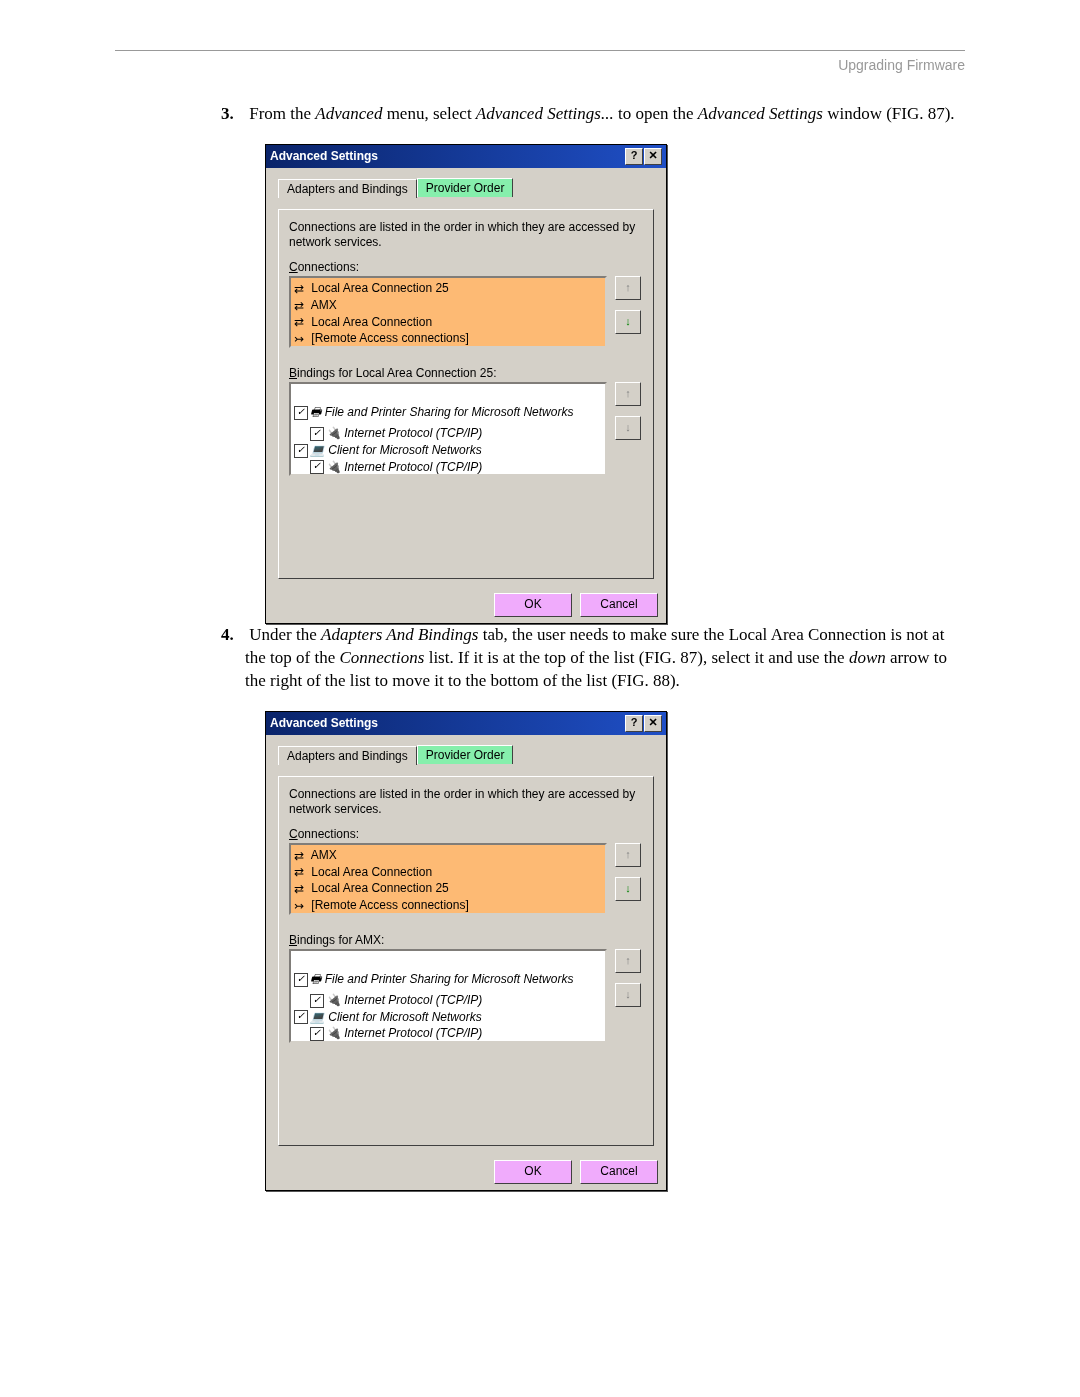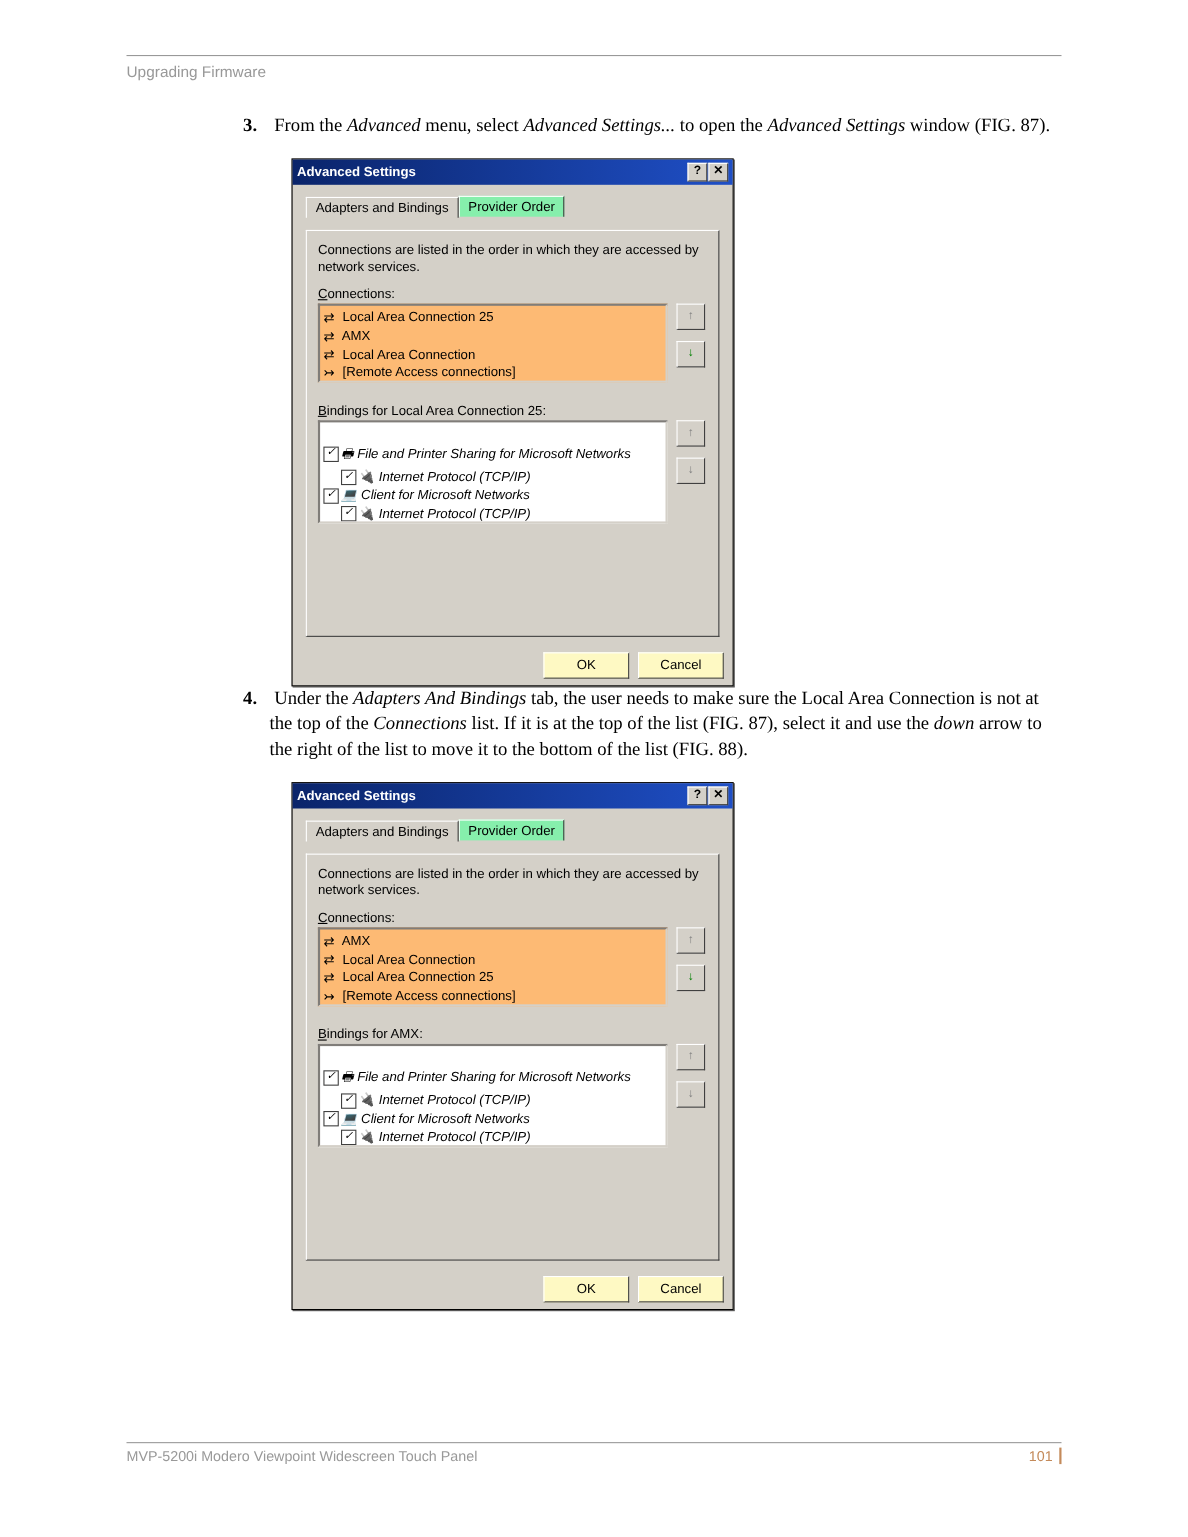--- a/index.html
+++ b/index.html
@@ -13,20 +13,21 @@
     width: 1080px;
     padding: 50px 115px 40px 115px;
     box-sizing: border-box;
     position: relative;
   }
   .top-rule {
     border-top: 1px solid #999;
     margin-bottom: 6px;
   }
   .header-text {
+    text-align: right;
     color: #999;
     font-family: Arial, sans-serif;
     font-size: 14px;
     margin-bottom: 30px;
   }
   .step {
     margin-left: 130px;
     margin-bottom: 18px;
     font-size: 17px;
     line-height: 1.35;
@@ -127,21 +128,21 @@
   .chk {
     display:inline-block; width:12px; height:12px; border:1px solid #404040;
     background:#fff; font-size:10px; line-height:10px; text-align:center; margin-right:2px;
     vertical-align:middle;
   }
   .btnbar {
     display:flex; justify-content:flex-end; gap:8px;
     padding:6px 8px;
   }
   .pushbtn {
-    width:76px; height:22px; background:#fef9c3;
+    width:76px; height:22px; background:#f0abfc;
     border:1px solid #fff; border-right-color:#404040; border-bottom-color:#404040;
     font-size:12px; text-align:center; line-height:20px;
   }
 
   .footer {
     margin-top: 120px;
     border-top: 1px solid #999;
     padding-top: 4px;
     display:flex; justify-content:space-between;
     color:#999; font-family: Arial, sans-serif; font-size:13px;
@@ -264,17 +265,13 @@
         </div>
       </div>
     </div>
     <div class="btnbar">
       <div class="pushbtn">OK</div>
       <div class="pushbtn">Cancel</div>
     </div>
   </div>
 
 
-  <div class="footer">
-    <span>MVP-5200i Modero Viewpoint Widescreen Touch Panel</span>
-    <span class="pg">101</span>
-  </div>
 </div>
 
 </body></html>

